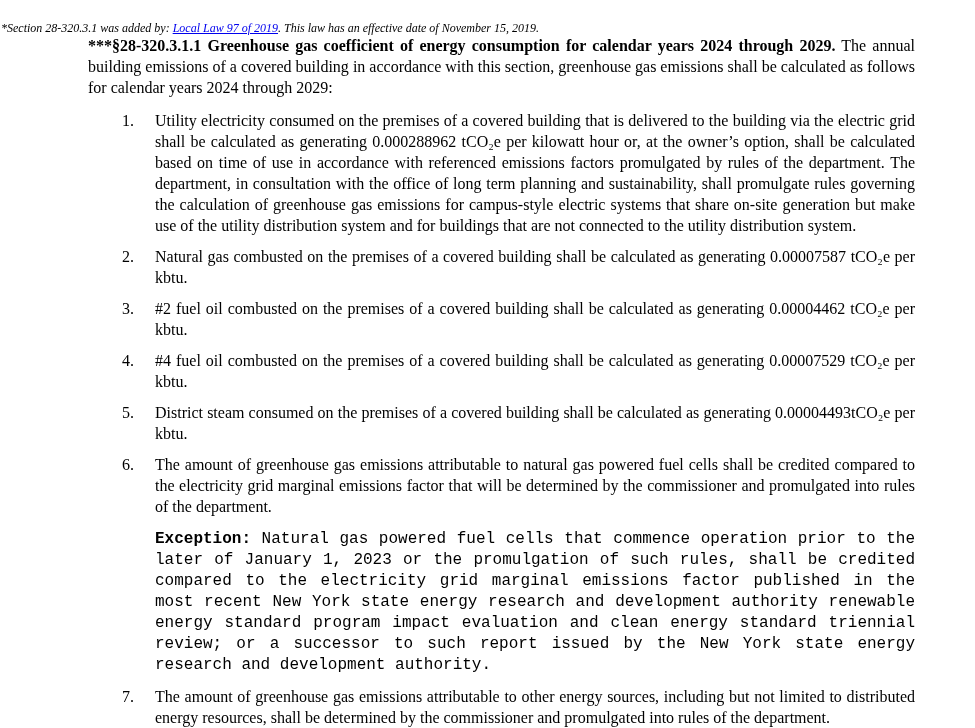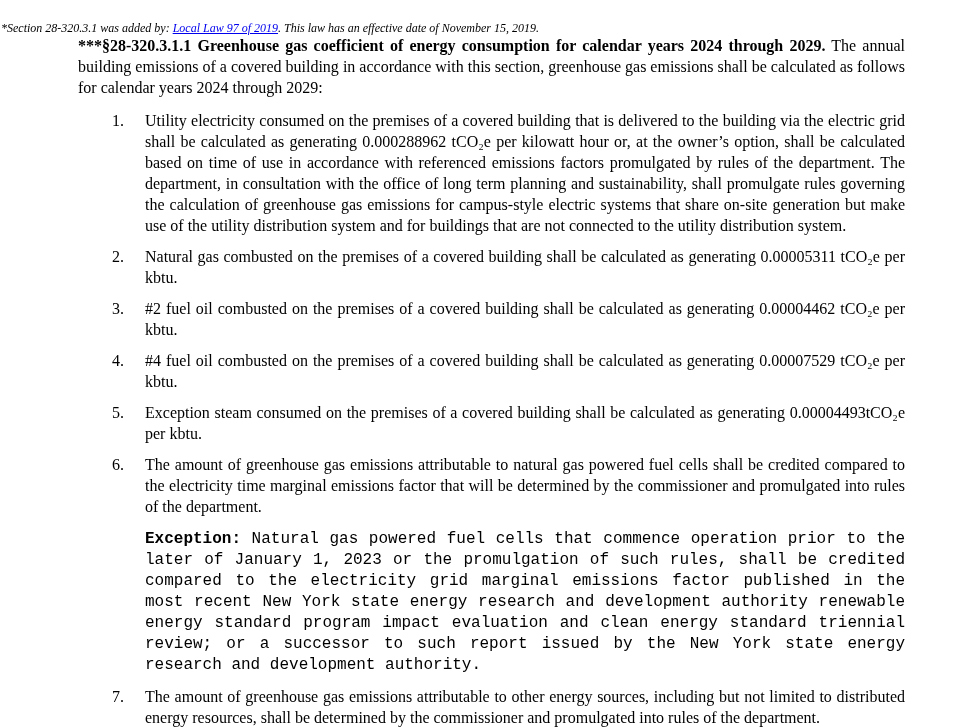--- a/index.html
+++ b/index.html
@@ -26,21 +26,21 @@
     line-height: 21px;
     white-space: nowrap;
   }
   .intro .law-link {
     color: #0000EE;
     text-decoration: underline;
     cursor: pointer;
   }
   .content {
     position: absolute;
-    left: 78px;
+    left: 88px;
     top: 35px;
     width: 827px;
     font-size: 16px;
     line-height: 21px;
   }
   .lead {
     text-align: justify;
     margin: 0;
   }
   .lead .bold { font-weight: bold; }
@@ -79,42 +79,42 @@
 
     <div class="list">
 
       <div class="item">
         <div class="num">1.</div>
         <div class="item-body">Utility electricity consumed on the premises of a covered building that is delivered to the building via the electric grid shall be calculated as generating 0.000288962 tCO₂e per kilowatt hour or, at the owner’s option, shall be calculated based on time of use in accordance with referenced emissions factors promulgated by rules of the department. The department, in consultation with the office of long term planning and sustainability, shall promulgate rules governing the calculation of greenhouse gas emissions for campus-style electric systems that share on-site generation but make use of the utility distribution system and for buildings that are not connected to the utility distribution system.</div>
       </div>
 
       <div class="item">
         <div class="num">2.</div>
-        <div class="item-body">Natural gas combusted on the premises of a covered building shall be calculated as generating 0.00005311 tCO₂e per kbtu.</div>
+        <div class="item-body">Natural gas combusted on the premises of a covered building shall be calculated as generating 0.00007587 tCO₂e per kbtu.</div>
       </div>
 
       <div class="item">
         <div class="num">3.</div>
         <div class="item-body">#2 fuel oil combusted on the premises of a covered building shall be calculated as generating 0.00004462 tCO₂e per kbtu.</div>
       </div>
 
       <div class="item">
         <div class="num">4.</div>
         <div class="item-body">#4 fuel oil combusted on the premises of a covered building shall be calculated as generating 0.00007529 tCO₂e per kbtu.</div>
       </div>
 
       <div class="item">
         <div class="num">5.</div>
-        <div class="item-body">Exception steam consumed on the premises of a covered building shall be calculated as generating 0.00004493tCO₂e per kbtu.</div>
+        <div class="item-body">District steam consumed on the premises of a covered building shall be calculated as generating 0.00004493tCO₂e per kbtu.</div>
       </div>
 
       <div class="item">
         <div class="num">6.</div>
         <div class="item-body">
-          <div>The amount of greenhouse gas emissions attributable to natural gas powered fuel cells shall be credited compared to the electricity time marginal emissions factor that will be determined by the commissioner and promulgated into rules of the department.</div>
+          <div>The amount of greenhouse gas emissions attributable to natural gas powered fuel cells shall be credited compared to the electricity grid marginal emissions factor that will be determined by the commissioner and promulgated into rules of the department.</div>
           <div class="exception"><span class="bold">Exception:</span><span> Natural gas powered fuel cells that commence operation prior to the later of January 1, 2023 or the promulgation of such rules, shall be credited compared to the electricity grid marginal emissions factor published in the most recent New York state energy research and development authority renewable energy standard program impact evaluation and clean energy standard triennial review; or a successor to such report issued by the New York state energy research and development authority.</span></div>
         </div>
       </div>
 
       <div class="item">
         <div class="num">7.</div>
         <div class="item-body">The amount of greenhouse gas emissions attributable to other energy sources, including but not limited to distributed energy resources, shall be determined by the commissioner and promulgated into rules of the department.</div>
       </div>
 
     </div>

